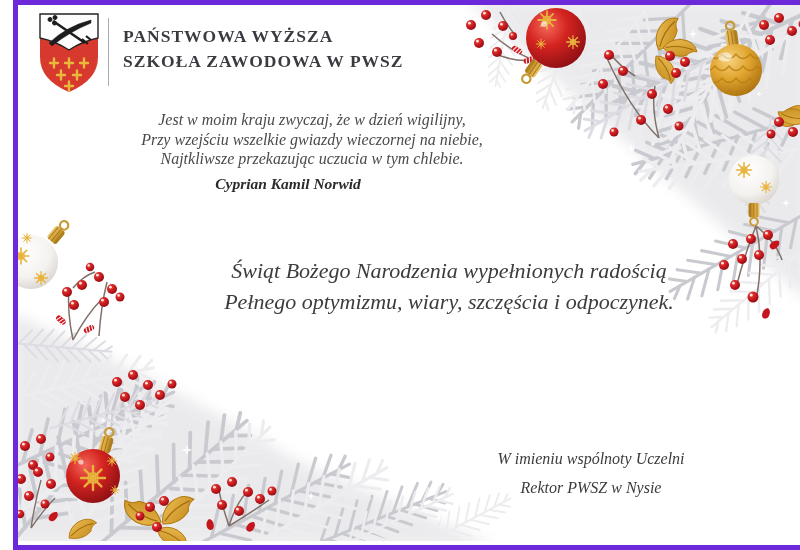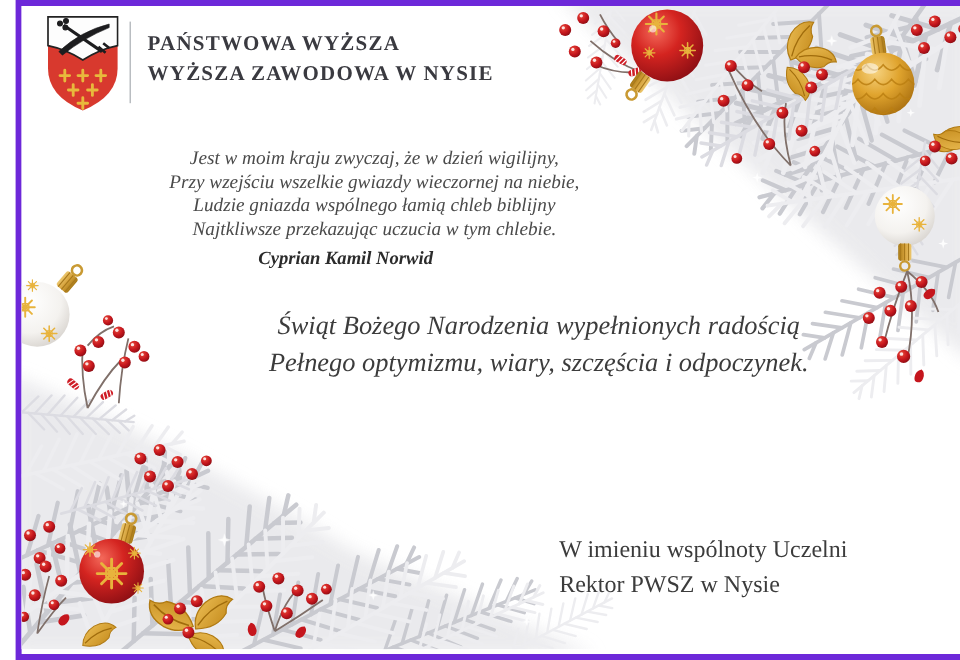--- a/index.html
+++ b/index.html
@@ -28,43 +28,43 @@
   .logo{position:absolute;left:21px;top:8px;width:60px;height:80px;}
   .divider{position:absolute;left:90px;top:13px;width:1px;height:68px;background:#a9adb2;}
   .title{
     position:absolute;left:105px;top:19px;
     font-size:17.5px;line-height:25px;letter-spacing:1px;
     font-weight:600;color:#3a3a40;white-space:nowrap;
   }
 
   
   .poem{
-    position:absolute;left:88px;top:118px;width:412px;
+    position:absolute;left:88px;top:105px;width:412px;
     text-align:center;font-style:italic;
     font-size:16px;line-height:19.5px;color:#4a4a4a;
   }
   .poem-author{
     margin-top:5px;padding-right:48px;
     text-align:center;font-weight:bold;font-style:italic;
     font-size:15.5px;color:#2b2b2b;
   }
 
   
   .wishes{
     position:absolute;left:68px;top:250px;width:726px;
     text-align:center;font-style:italic;
     font-size:22px;line-height:31px;color:#3c3c3c;
   }
   .wishes .gap{margin-top:17px;}
 
   
   .signature{
     position:absolute;left:448px;top:439px;width:250px;
-    
-    font-size:20px;line-height:29px;color:#3c3c3c;
+    text-align:center;font-style:italic;
+    font-size:16px;line-height:29px;color:#3c3c3c;
   }
 </style>
 </head>
 <body>
 
 <div class="card">
   <div class="inner">
 
     <svg class="deco" viewBox="7 7 786 536" aria-hidden="true">
       <defs>
@@ -394,27 +394,26 @@
           <path d="M22 57.5 V66.5 M18 62 H26"></path>
           <path d="M38 57.5 V66.5 M34 62 H42"></path>
           <path d="M30 68.5 V77.5 M26 73 H34"></path>
         </g>
       </svg>
 
       <div class="divider"></div>
 
       <div class="title">
         <div>PAŃSTWOWA WYŻSZA</div>
-        <div>WYŻSZA ZAWODOWA W NYSIE</div>
+        <div>SZKOŁA ZAWODOWA W PWSZ</div>
       </div>
 
       <div class="poem">
         <div>Jest w moim kraju zwyczaj, że w dzień wigilijny,</div>
         <div>Przy wzejściu wszelkie gwiazdy wieczornej na niebie,</div>
-        <div>Ludzie gniazda wspólnego łamią chleb biblijny</div>
         <div>Najtkliwsze przekazując uczucia w tym chlebie.</div>
         <div class="poem-author">Cyprian Kamil Norwid</div>
       </div>
 
       <div class="wishes">
         <div>Świąt Bożego Narodzenia wypełnionych radością</div>
         <div>Pełnego optymizmu, wiary, szczęścia i odpoczynek.</div>
       </div>
 
       <div class="signature">

